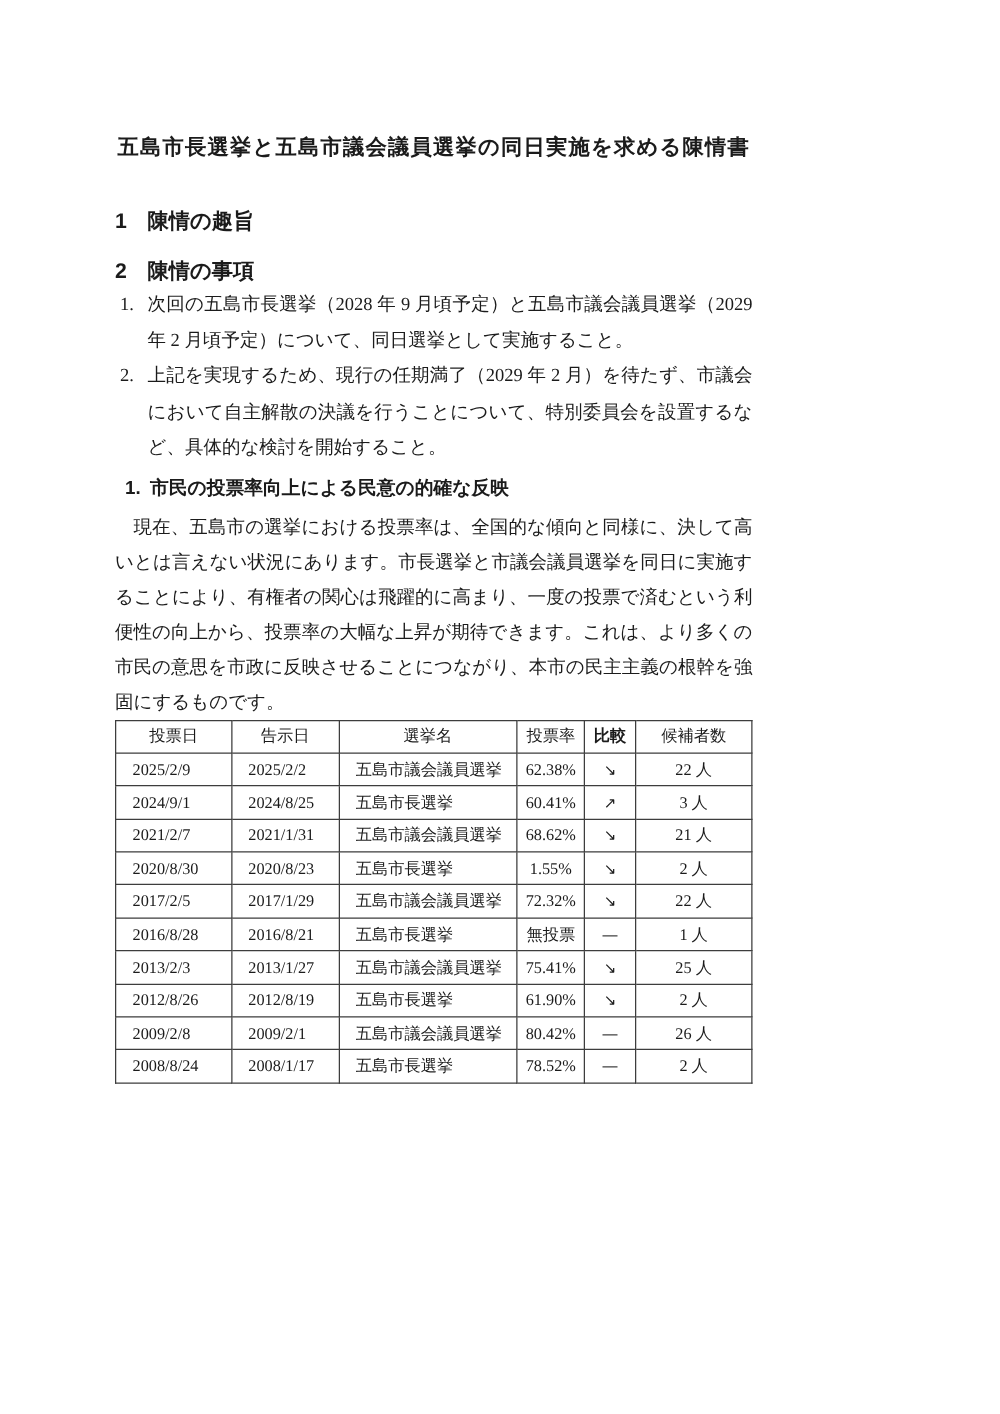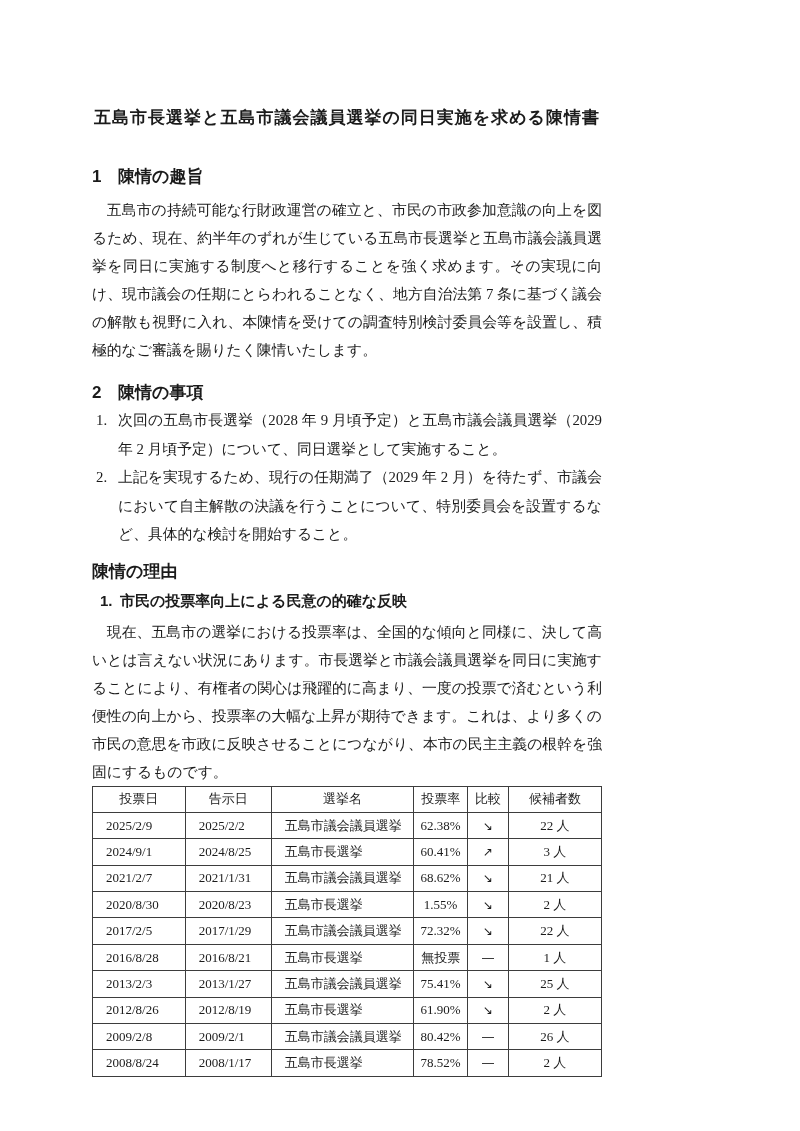--- a/index.html
+++ b/index.html
@@ -91,21 +91,21 @@
     border: 1px solid #3d3d3d;
     height: 25.4px;
     padding: 0 6px;
     font-weight: normal;
     overflow: hidden;
     white-space: nowrap;
   }
   table.elections th { text-align: center; }
   table.elections th.bold-head {
     font-family: "Liberation Sans", "DejaVu Sans", sans-serif;
-    font-weight: 400;
+    font-weight: 700;
   }
   table.elections col.c0 { width: 18.2%; }
   table.elections col.c1 { width: 16.9%; }
   table.elections col.c2 { width: 28.0%; }
   table.elections col.c3 { width: 10.6%; }
   table.elections col.c4 { width: 8.0%; }
   table.elections col.c5 { width: 18.3%; }
   table.elections td.al { text-align: left; padding-left: 13px; }
   table.elections td.ac { text-align: center; }
   table.elections td.cmp { font-family: "DejaVu Sans", sans-serif; font-size: 12px; }
@@ -114,41 +114,39 @@
 <body>
 
 <div class="page">
 
   <h1 class="doc-title">五島市長選挙と五島市議会議員選挙の同日実施を求める陳情書</h1>
 
   <div>
     <div class="sec-heading">
       <span class="sec-num">1</span><span>陳情の趣旨</span>
     </div>
-    <p class="body-para">五島市の持続可能な行財政運営の確立と、市民の市政参加意識の向上を図るため、現在、約半年のずれが生じている五島市長選挙と五島市議会議員選挙を同日に実施する制度へと移行することを強く求めます。その実現に向け、現市議会の任期にとらわれることなく、地方自治法第 7 条に基づく議会の解散も視野に入れ、本陳情を受けての調査特別検討委員会等を設置し、積極的なご審議を賜りたく陳情いたします。</p>
   </div>
 
   <div>
     <div class="sec-heading matters">
       <span class="sec-num">2</span><span>陳情の事項</span>
     </div>
     <div class="num-list">
       <div class="num-item">
         <span class="num">1.</span>
         <div class="num-text">次回の五島市長選挙（2028 年 9 月頃予定）と五島市議会議員選挙（2029 年 2 月頃予定）について、同日選挙として実施すること。</div>
       </div>
       <div class="num-item">
         <span class="num">2.</span>
         <div class="num-text">上記を実現するため、現行の任期満了（2029 年 2 月）を待たず、市議会において自主解散の決議を行うことについて、特別委員会を設置するなど、具体的な検討を開始すること。</div>
       </div>
     </div>
   </div>
 
   <div>
-    <div class="sec-heading reasons">陳情の理由</div>
     <div class="reason-title">
       <span class="num">1.</span>
       <span>市民の投票率向上による民意の的確な反映</span>
     </div>
     <p class="body-para reason-body">現在、五島市の選挙における投票率は、全国的な傾向と同様に、決して高いとは言えない状況にあります。市長選挙と市議会議員選挙を同日に実施することにより、有権者の関心は飛躍的に高まり、一度の投票で済むという利便性の向上から、投票率の大幅な上昇が期待できます。これは、より多くの市民の意思を市政に反映させることにつながり、本市の民主主義の根幹を強固にするものです。</p>
   </div>
 
   <table class="elections">
     <colgroup>
       <col class="c0">

